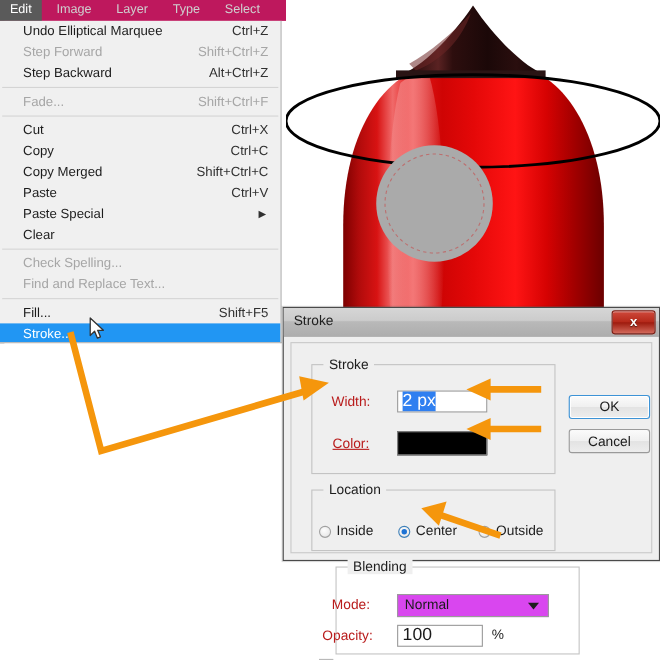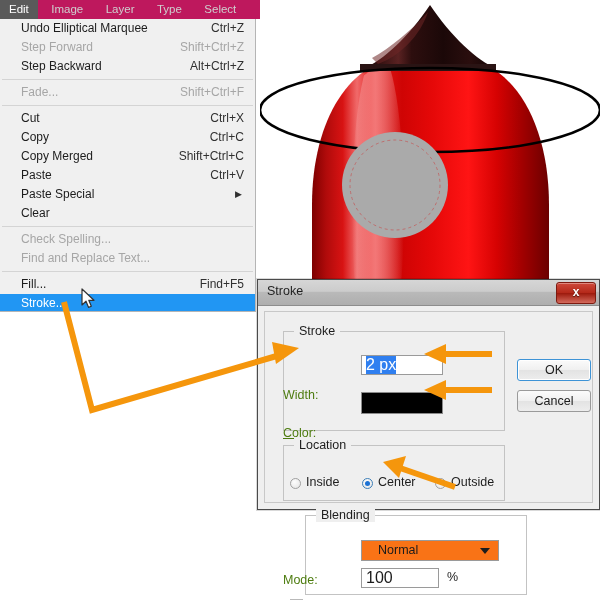--- a/index.html
+++ b/index.html
@@ -74,21 +74,21 @@
     position:absolute;left:6px;top:31px;right:6px;bottom:6px;
     background:#efefef;border:1px solid #c8c8c8;
   }
   .group{
     position:absolute;border:1px solid #c3c3c3;background:transparent;
   }
   .group > .gl{
     position:absolute;left:10px;top:-8px;background:#efefef;
     padding:0 5px;font-size:12.5px;color:#1d1d1d;
   }
-  .fieldlabel{position:absolute;font-size:12.5px;color:#4d7c0f;text-align:left;margin-top:30px;}
+  .fieldlabel{position:absolute;font-size:12.5px;color:#b91c1c;text-align:center;}
   .textinput{
     position:absolute;background:#ffffff;border:1px solid #9a9a9a;
     box-sizing:border-box;font-size:16px;color:#1b1b1b;
     line-height:17px;padding-left:4px;overflow:hidden;white-space:nowrap;
   }
   .textinput .selhl{background:#2f7ff0;color:#ffffff;padding:1px 0;}
   .swatch{
     position:absolute;background:#000000;border:1px solid #8a8a8a;box-sizing:border-box;
   }
   .radio{position:absolute;font-size:12.5px;color:#1d1d1d;}
@@ -97,22 +97,22 @@
     background:radial-gradient(circle at 40% 35%,#fdfdfd,#e2e2e2);
     border:1px solid #a0a0a0;box-sizing:border-box;
   }
   .radio.on .dot{border-color:#3d7fb8;}
   .radio.on .dot:after{
     content:"";position:absolute;left:2px;top:2px;width:5px;height:5px;border-radius:50%;
     background:#1c72d4;
   }
   .radio .rl{position:absolute;left:16px;top:0;}
   .select{
-    position:absolute;background:#f97316;border:1px solid #9a9a9a;box-sizing:border-box;
-    font-size:12.5px;color:#1b1b1b;line-height:19px;padding-left:16px;
+    position:absolute;background:#d946ef;border:1px solid #9a9a9a;box-sizing:border-box;
+    font-size:12.5px;color:#1b1b1b;line-height:19px;padding-left:6px;
   }
   .select .arrow{
     position:absolute;right:8px;top:7px;width:0;height:0;
     border-left:5px solid transparent;border-right:5px solid transparent;border-top:6px solid #1d1d1d;
   }
   .pct{position:absolute;font-size:12.5px;color:#1d1d1d;}
   .checkrow{position:absolute;font-size:12.5px;color:#9a9a9a;}
   .checkrow .box{
     position:absolute;left:0;top:1px;width:13px;height:13px;background:#ececec;
     border:1px solid #b9b9b9;box-sizing:border-box;
@@ -239,21 +239,21 @@
       <div class="menu-sep"></div>
       <div class="menu-row disabled">
         <span class="lbl">Check Spelling...</span>
       </div>
       <div class="menu-row disabled">
         <span class="lbl">Find and Replace Text...</span>
       </div>
       <div class="menu-sep"></div>
       <div class="menu-row">
         <span class="lbl">Fill...</span>
-        <span class="acc">Find+F5</span>
+        <span class="acc">Shift+F5</span>
       </div>
       <div class="menu-row sel">
         <span class="lbl">Stroke...</span>
       </div>
 
     </div>
   </div>
 
   <svg class="cursor" viewBox="0 0 16 22">
     <path d="M1,1 L1,17 L5,13.2 L7.6,19.4 L10.3,18.2 L7.8,12.3 L13,12.3 Z" fill="#ffffff" stroke="#333333" stroke-width="1.2" stroke-linejoin="round"></path>

